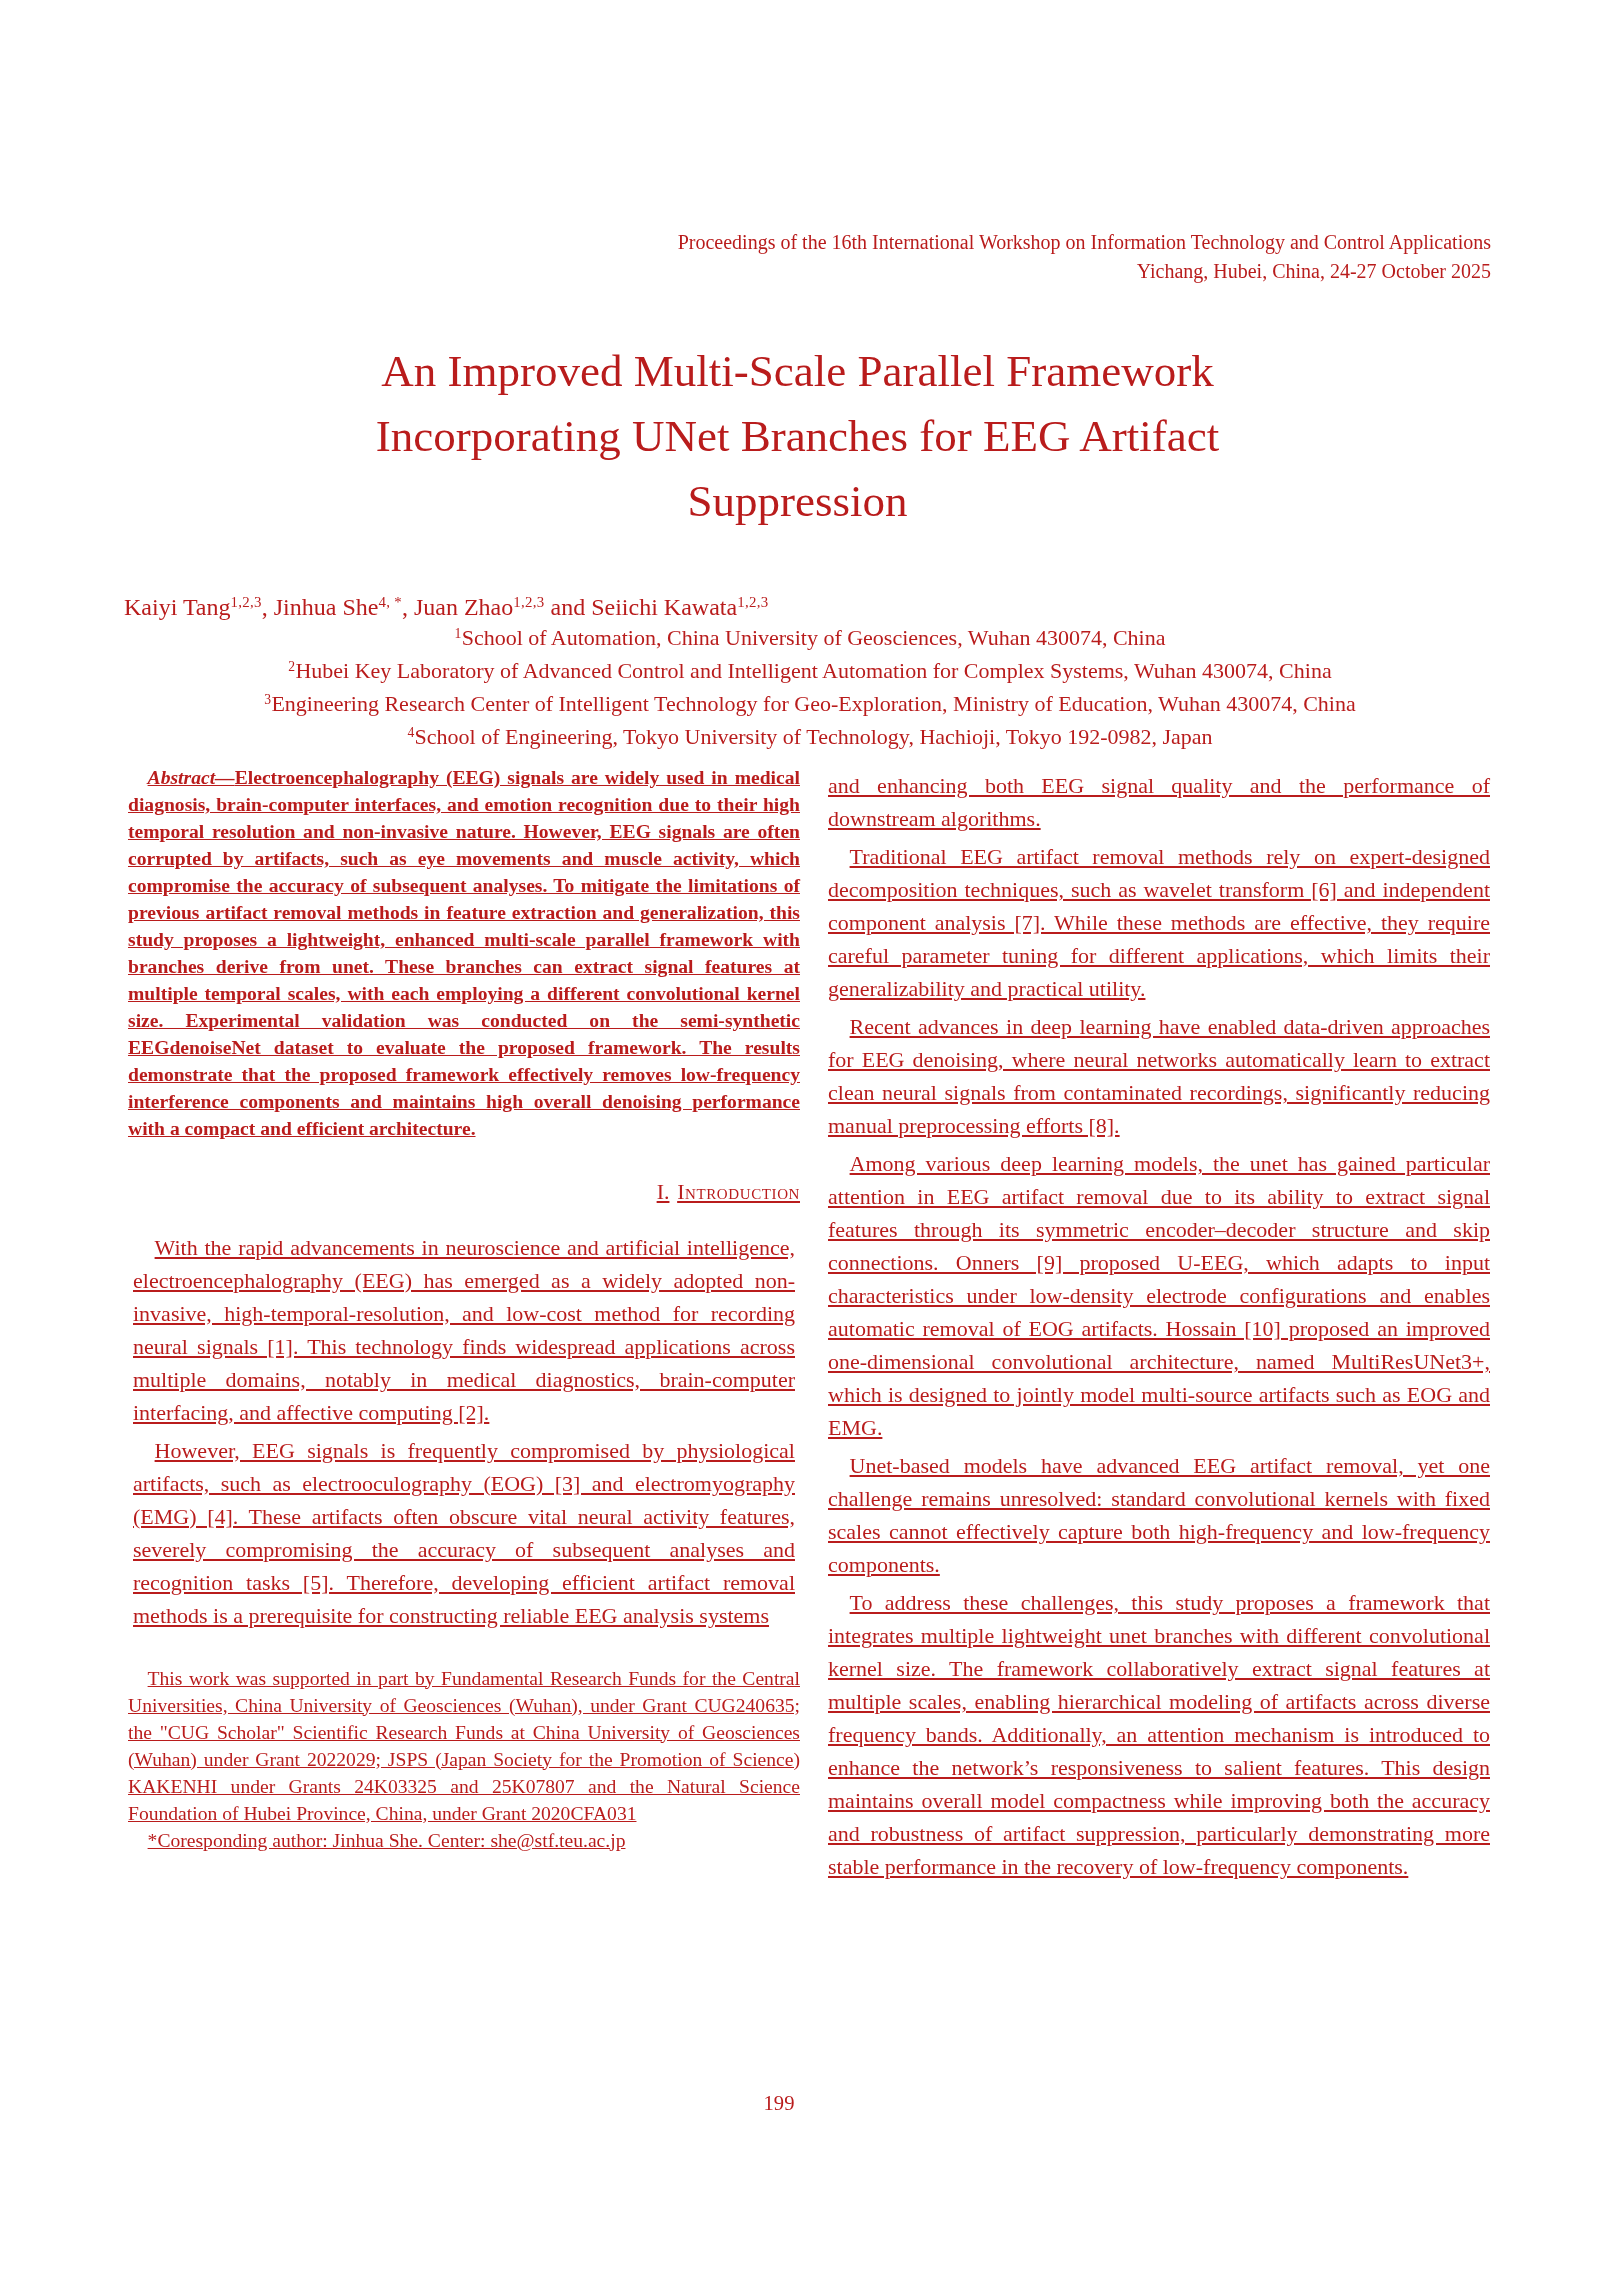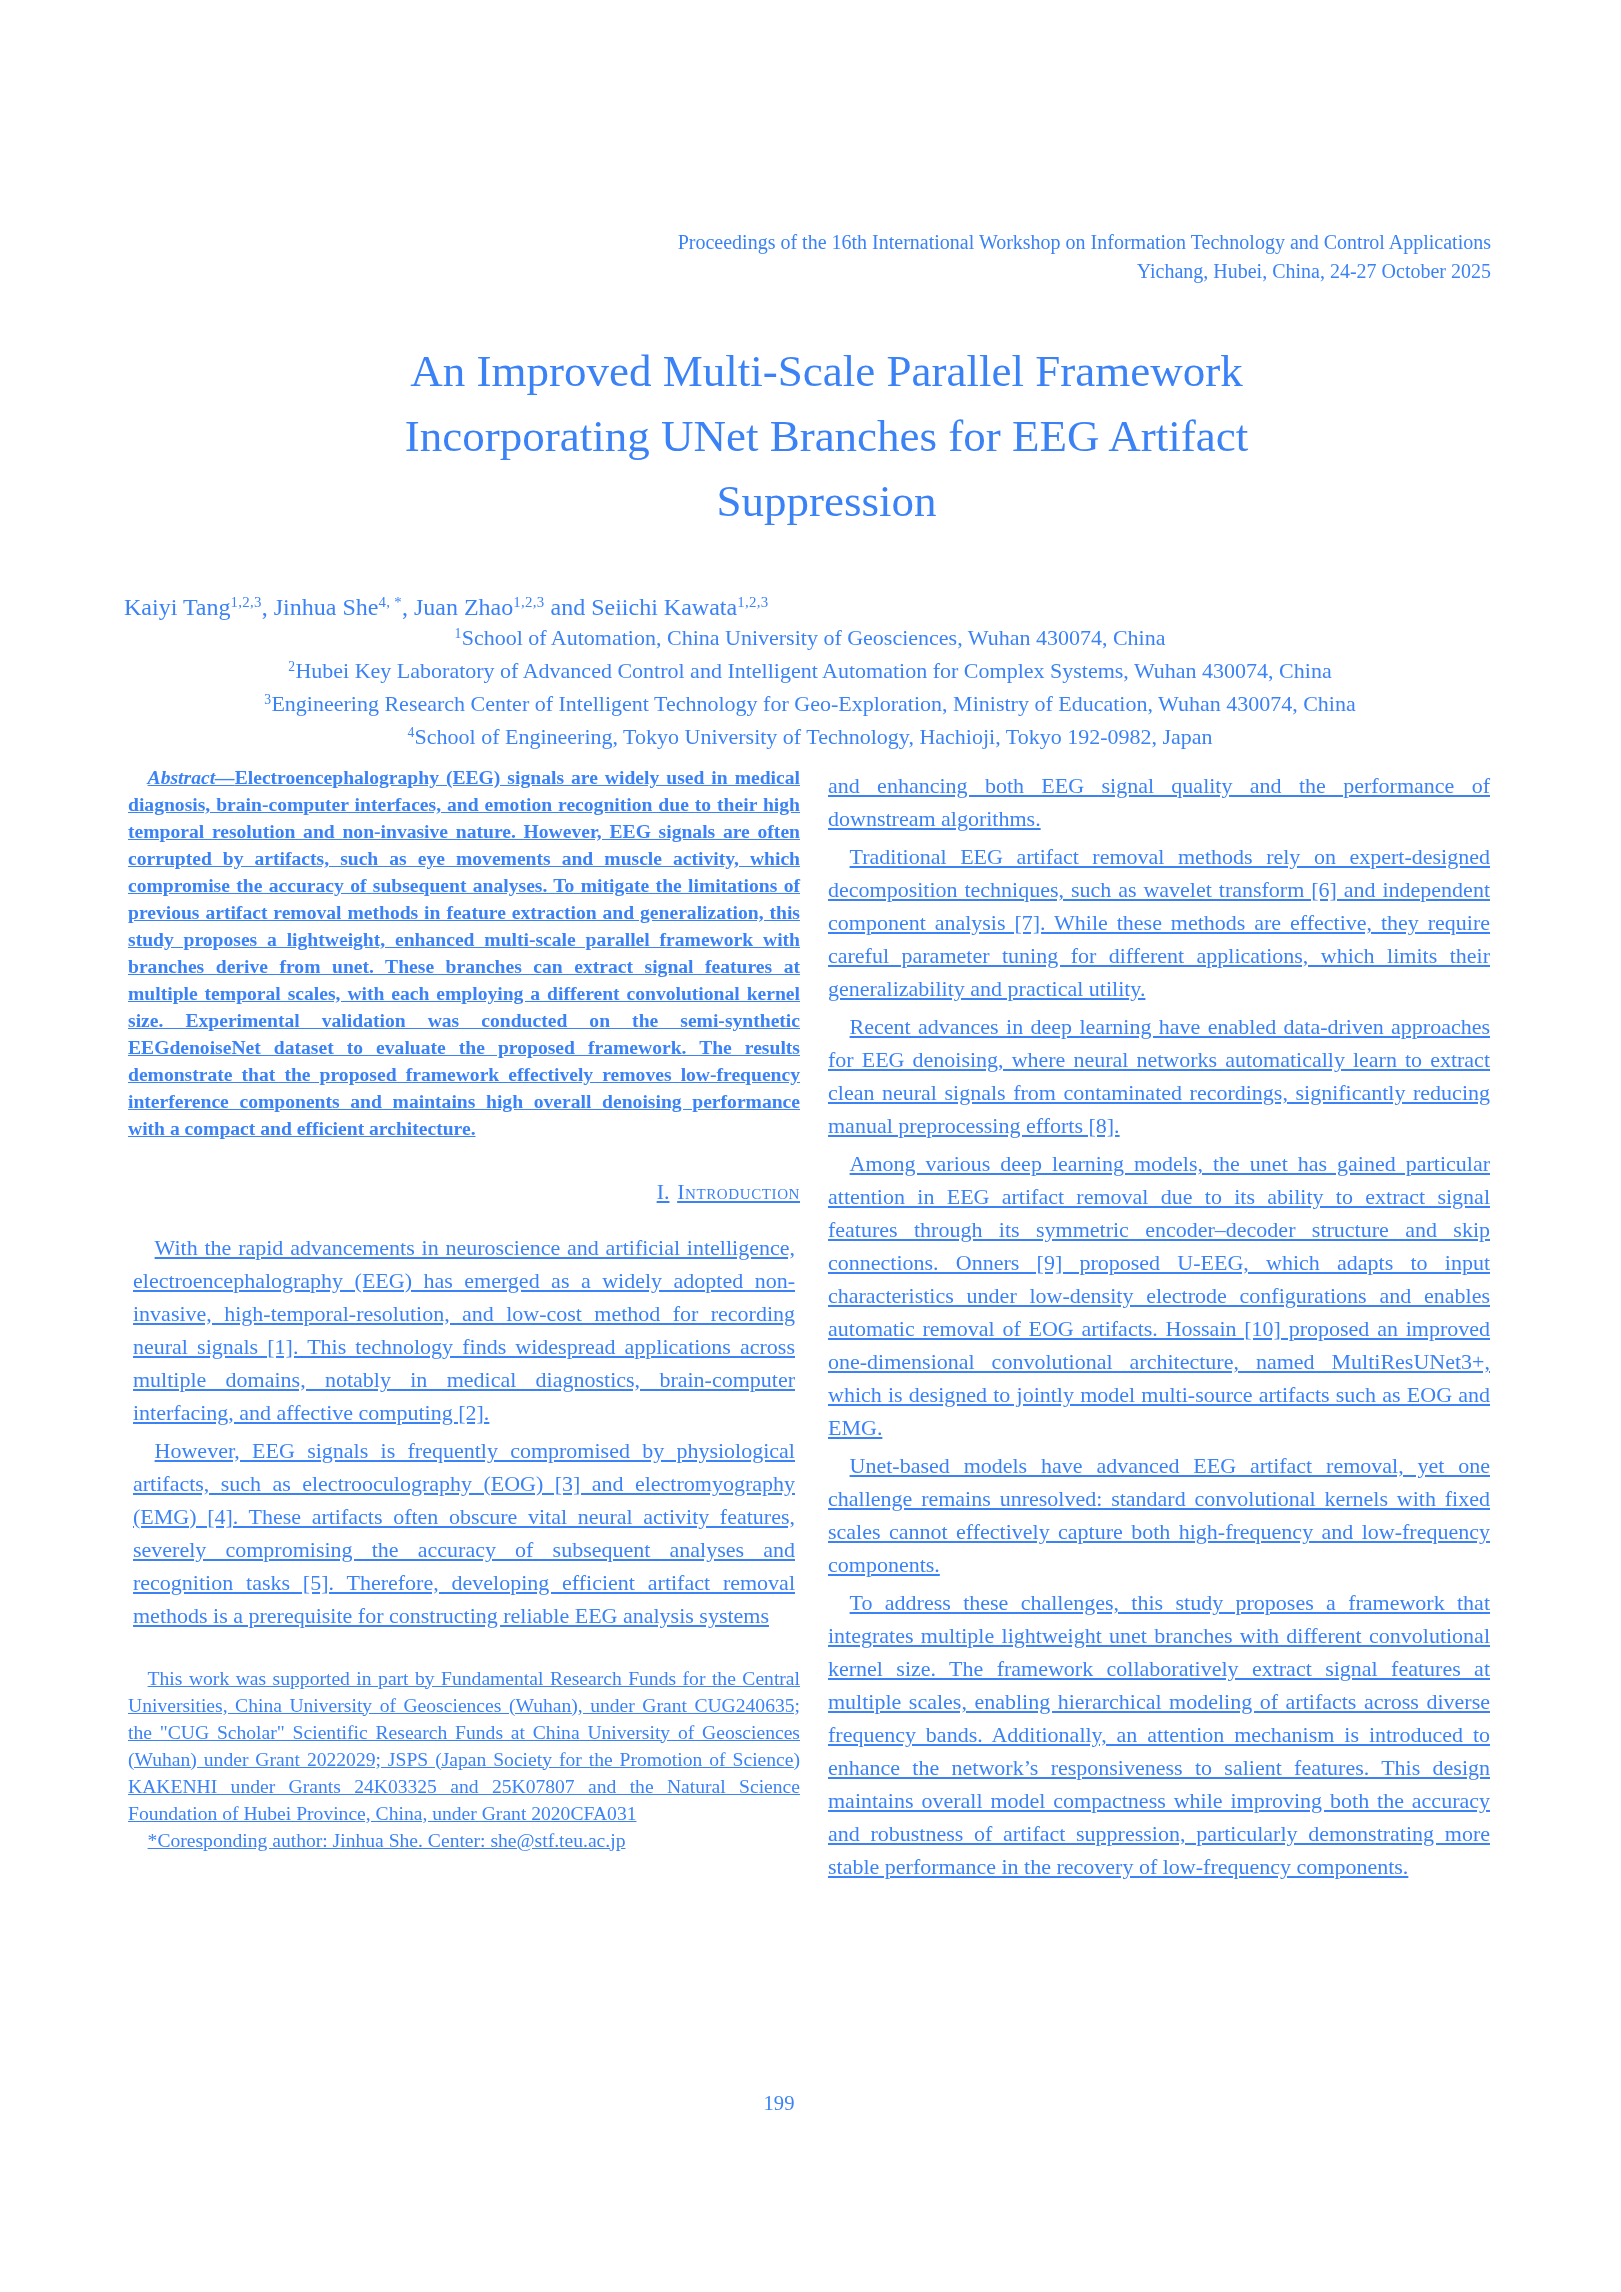--- a/index.html
+++ b/index.html
@@ -3,38 +3,38 @@
 <meta charset="utf-8">
 <style>
   * { box-sizing: border-box; }
   html, body { margin: 0; padding: 0; background: #ffffff; }
   .page {
     position: relative;
     width: 1621px;
     height: 2293px;
     background: #ffffff;
     font-family: "Liberation Serif", serif;
-    color: #3b82f6;
+    color: #b91c1c;
     overflow: hidden;
   }
 
   .conference-header {
     position: absolute;
     top: 228px;
     left: 127px;
     width: 1364px;
     text-align: right;
     font-size: 20px;
     line-height: 29px;
   }
 
   .paper-title {
     position: absolute;
     top: 309px;
-    left: 307px;
+    left: 278px;
     width: 1039px;
     text-align: center;
     font-size: 45px;
     line-height: 65px;
     font-weight: 400;
   }
 
   .author-line {
     position: absolute;
     top: 572px;

